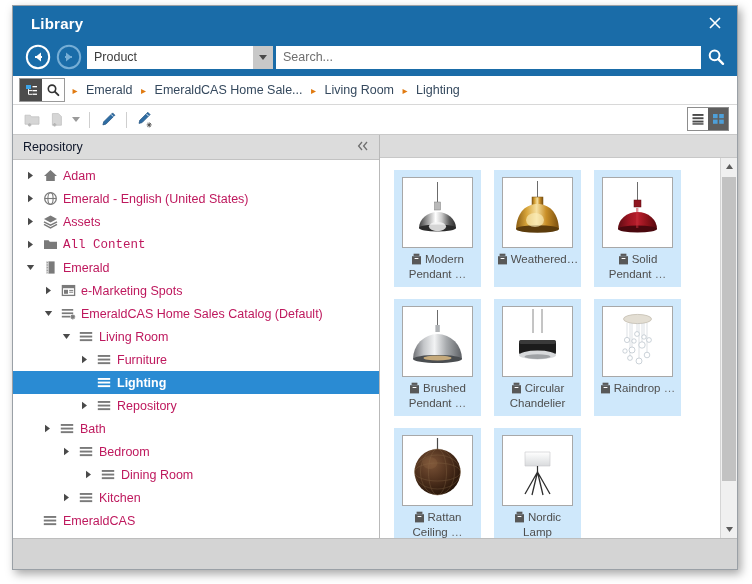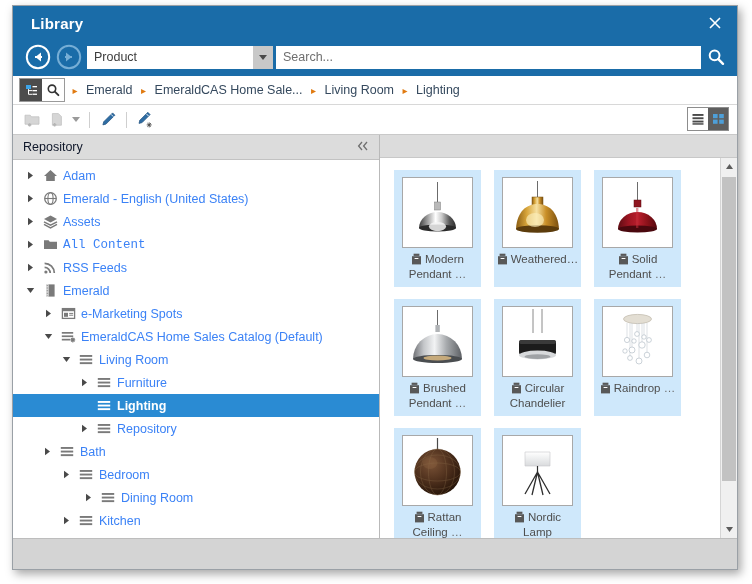--- a/index.html
+++ b/index.html
@@ -125,21 +125,21 @@
   .collapse-btn{cursor:pointer;color:#6f6f6f;font-size:11px;line-height:1;}
   .tree{flex:1;overflow:hidden;padding-top:4px;background:#ffffff;}
   .tnode{
     height:23px;display:flex;align-items:center;cursor:pointer;box-sizing:border-box;
   }
   .tnode.selected{background:#2a8bd3;}
   .tnode.selected .tlabel{color:#ffffff;font-weight:bold;}
   .tw{width:18px;flex:0 0 18px;display:flex;align-items:center;justify-content:center;}
   .tw svg{display:block;}
   .ticon{width:22px;flex:0 0 22px;display:flex;align-items:center;justify-content:center;}
-  .tlabel{font-size:12.5px;color:#3b82f6;white-space:nowrap;padding-left:2px;}
+  .tlabel{font-size:12.5px;color:#be185d;white-space:nowrap;padding-left:2px;}
 
   
   .content{
     flex:1;display:flex;flex-direction:column;min-width:0;background:#ffffff;
   }
   .content-top{height:22px;flex:0 0 22px;background:#dcdcdc;border-bottom:1px solid #c8c8c8;}
   .content-area{flex:1;display:flex;min-height:0;}
   .tilewrap{
     flex:1;padding:12px 12px 0 14px;box-sizing:border-box;overflow:hidden;
     display:flex;flex-wrap:wrap;align-content:flex-start;
@@ -364,35 +364,20 @@
               <svg width="9" height="9" viewBox="0 0 9 9">
                 <path d="M2 0.8 L7 4.5 L2 8.2 Z" fill="#4a4a4a"></path>
               </svg>
             </div>
             <div class="ticon">
               <svg width="15" height="15" viewBox="0 0 15 15">
                 <path d="M1 3.2 h4.6 l1.2 1.5 H14 v7.2 H1 Z" fill="#7a7a7a"></path>
               </svg>
             </div>
             <div class="tlabel">All Content</div>
-          </div>
-          <div class="tnode" style="padding-left: 8px;">
-            <div class="tw">
-              <svg width="9" height="9" viewBox="0 0 9 9">
-                <path d="M2 0.8 L7 4.5 L2 8.2 Z" fill="#4a4a4a"></path>
-              </svg>
-            </div>
-            <div class="ticon">
-              <svg width="15" height="15" viewBox="0 0 15 15">
-                <circle cx="2.9" cy="12" r="1.6" fill="#7a7a7a"></circle>
-                <path d="M1.6 7.4 a5.6 5.6 0 0 1 5.6 5.6" fill="none" stroke="#7a7a7a" stroke-width="1.7"></path>
-                <path d="M1.6 3.3 a9.7 9.7 0 0 1 9.7 9.7" fill="none" stroke="#7a7a7a" stroke-width="1.7"></path>
-              </svg>
-            </div>
-            <div class="tlabel">RSS Feeds</div>
           </div>
           <div class="tnode" style="padding-left: 8px;">
             <div class="tw">
               <svg width="9" height="9" viewBox="0 0 9 9">
                 <path d="M0.8 2 L8.2 2 L4.5 7 Z" fill="#4a4a4a"></path>
               </svg>
             </div>
             <div class="ticon">
               <svg width="15" height="15" viewBox="0 0 15 15">
                 <rect x="3.2" y="1.4" width="8.4" height="12.2" fill="#7a7a7a"></rect>

